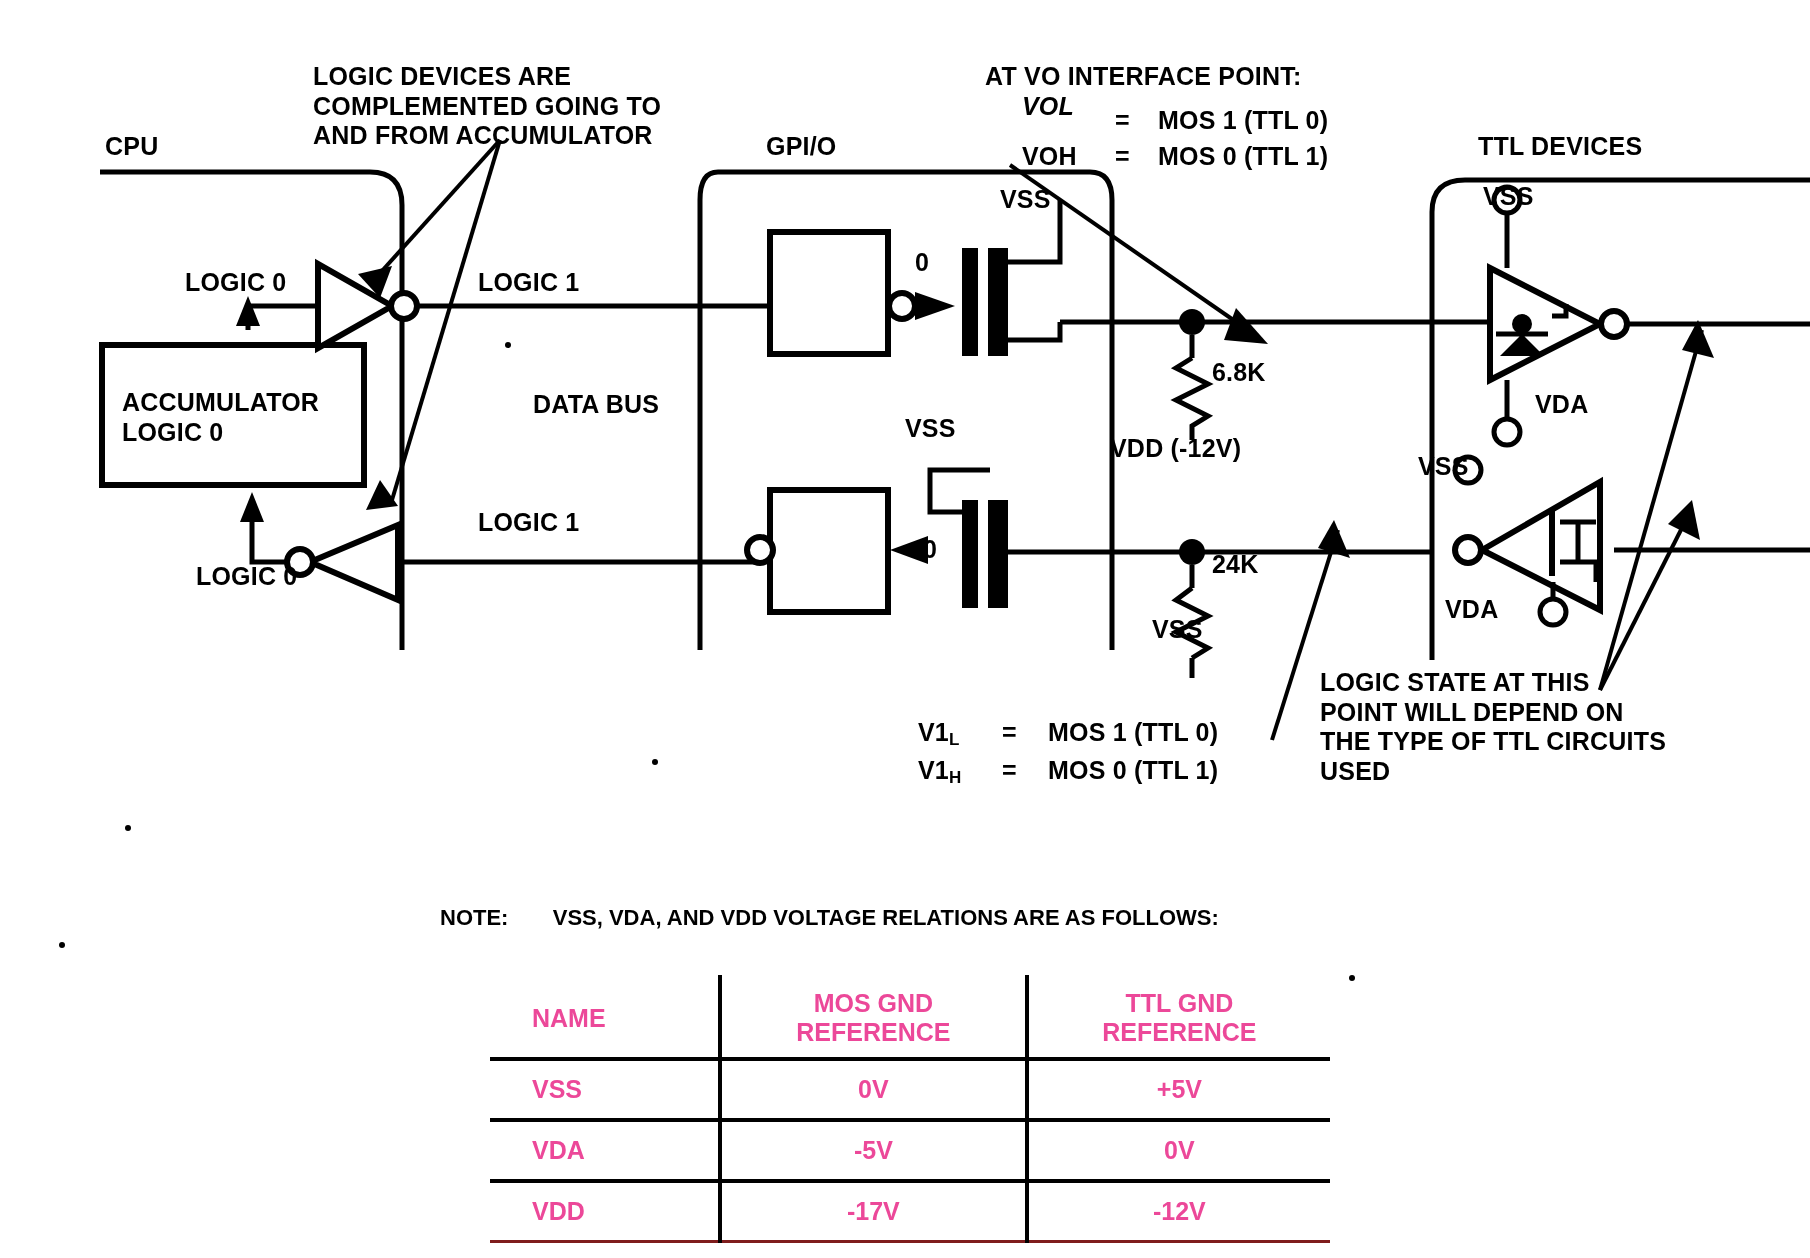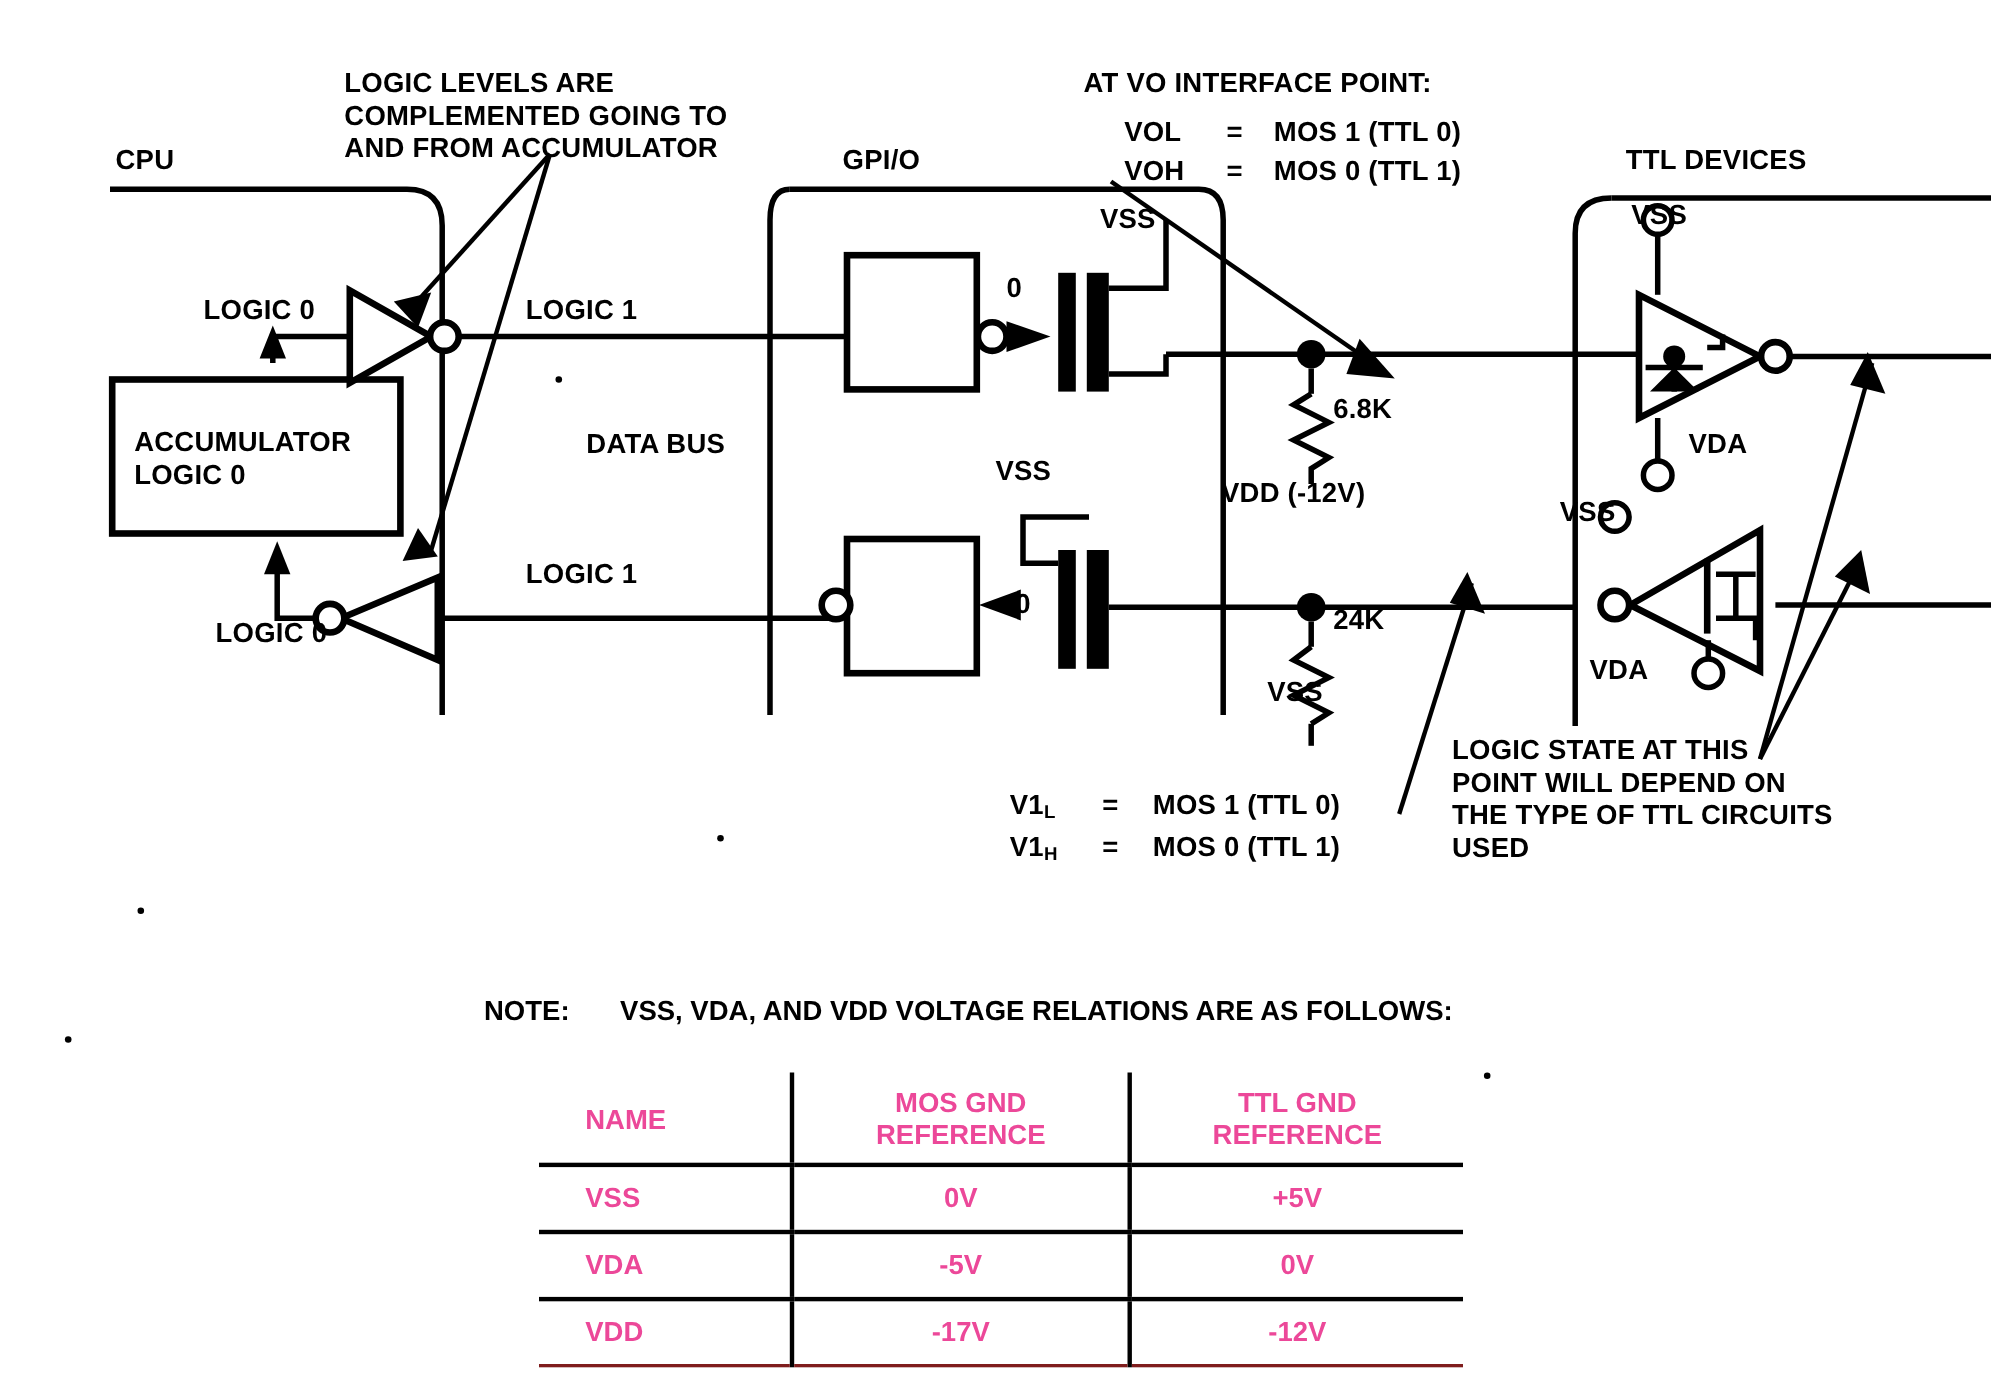--- a/index.html
+++ b/index.html
@@ -51,21 +51,21 @@
   .tbl .namecol { text-align: left; padding-left: 42px; width: 180px; }
   .tbl thead th { font-weight: bold; }
   .tbl thead tr th { border-bottom: 4px solid #000; padding-bottom: 10px; }
   .tbl tbody tr td { border-bottom: 4px solid #000; }
   .tbl tbody tr:last-child td { border-bottom: 3px solid #7f1d1d; }
   .tbl .vline { border-left: 4px solid #000; }
   .note {
     position: absolute;
     left: 440px;
     top: 905px;
-    font-size: 25px;
+    font-size: 22px;
     font-weight: bold;
   }
 </style>
 </head>
 <body>
 
 <div id="root">
 
   <svg class="layer" viewBox="0 0 1810 1258">
     <g fill="none" stroke="#000" stroke-width="5">
@@ -185,21 +185,21 @@
       <circle cx="508" cy="345" r="3" fill="#000" stroke="none"></circle>
       <circle cx="128" cy="828" r="3" fill="#000" stroke="none"></circle>
       <circle cx="62" cy="945" r="3" fill="#000" stroke="none"></circle>
       <circle cx="655" cy="762" r="3" fill="#000" stroke="none"></circle>
       <circle cx="1352" cy="978" r="3" fill="#000" stroke="none"></circle>
     </g>
   </svg>
 
   <div class="lbl s26" style="left:105px; top:132px;">CPU</div>
 
-  <div class="lbl s26" style="left:313px; top:62px;">LOGIC LEVELS ARE
+  <div class="lbl s26" style="left:313px; top:62px;">LOGIC DEVICES ARE
 COMPLEMENTED GOING TO
 AND FROM ACCUMULATOR</div>
 
   <div class="lbl s26" style="left:766px; top:132px;">GPI/O</div>
 
   <div class="lbl s26" style="left:1478px; top:132px;">TTL DEVICES</div>
 
   <div class="lbl s26" style="left:122px; top:388px;">ACCUMULATOR
 LOGIC 0</div>
 
@@ -221,21 +221,21 @@
 
   <div class="lbl s26" style="left:1110px; top:434px;">VDD (-12V)</div>
   <div class="lbl s26" style="left:1152px; top:615px;">VSS</div>
 
   <div class="lbl s26" style="left:1483px; top:182px;">VSS</div>
   <div class="lbl s26" style="left:1535px; top:390px;">VDA</div>
   <div class="lbl s26" style="left:1418px; top:452px;">VSS</div>
   <div class="lbl s26" style="left:1445px; top:595px;">VDA</div>
 
   <div class="lbl s26" style="left:985px; top:62px;">AT VO INTERFACE POINT:</div>
-  <div class="lbl s26" style="left:1022px; top:106px;">VOL</div>
+  <div class="lbl s26" style="left:1022px; top:92px;font-style:italic;">VOL</div>
   <div class="lbl s26" style="left:1115px; top:106px;">=</div>
   <div class="lbl s26" style="left:1158px; top:106px;">MOS 1 (TTL 0)</div>
   <div class="lbl s26" style="left:1022px; top:142px;">VOH</div>
   <div class="lbl s26" style="left:1115px; top:142px;">=</div>
   <div class="lbl s26" style="left:1158px; top:142px;">MOS 0 (TTL 1)</div>
 
   <div class="lbl s26" style="left:918px; top:718px;"><span>V1</span><span class="sub">L</span></div>
   <div class="lbl s26" style="left:1002px; top:718px;">=</div>
   <div class="lbl s26" style="left:1048px; top:718px;">MOS 1 (TTL 0)</div>
   <div class="lbl s26" style="left:918px; top:756px;"><span>V1</span><span class="sub">H</span></div>

